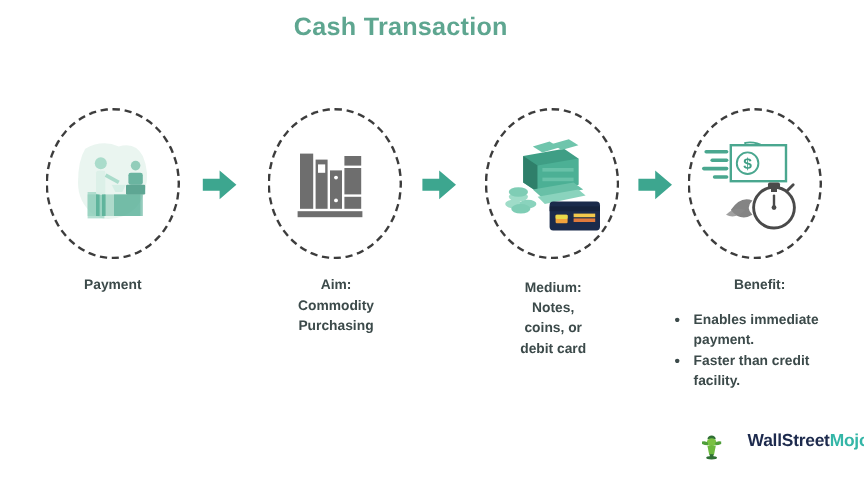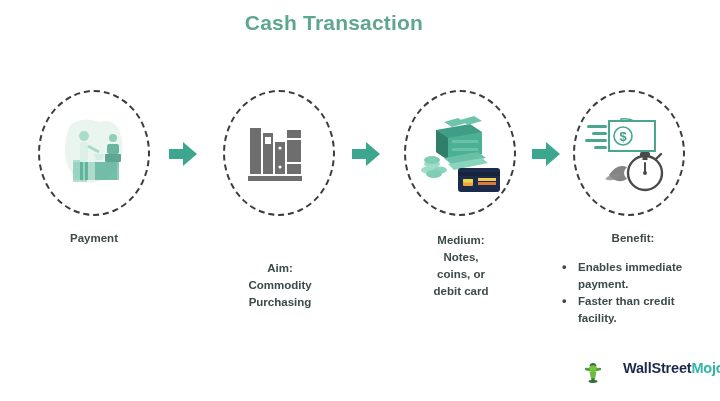--- a/index.html
+++ b/index.html
@@ -76,21 +76,21 @@
   
   .caption {
     position: absolute;
     text-align: center;
     font-size: 11.5px;
     font-weight: bold;
     color: #3c4a4a;
     line-height: 17px;
   }
   #caption-1 { left: 24px;  top: 230px; width: 140px; }
-  #caption-2 { left: 213px; top: 230px; width: 134px; margin-top: 30px; }
+  #caption-2 { left: 213px; top: 230px; width: 134px; }
   #caption-3 { left: 396px; top: 232px; width: 130px; }
   #caption-4 { left: 548px; top: 230px; width: 170px; }
 
   .caption .line { display: block; text-align: center; }
 
   .bullets {
     list-style: none;
     margin: 12px;
     padding: 0;
     text-align: left;

